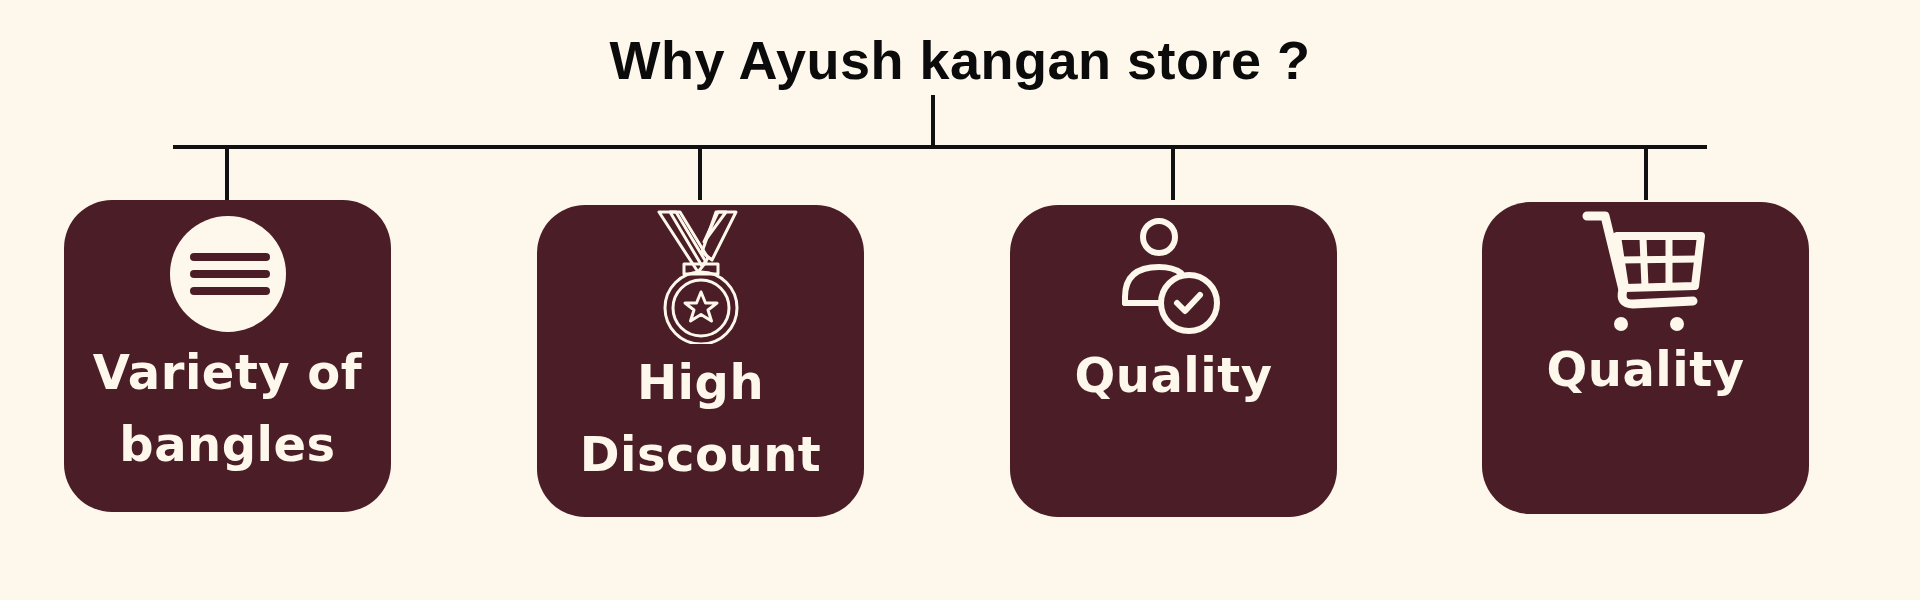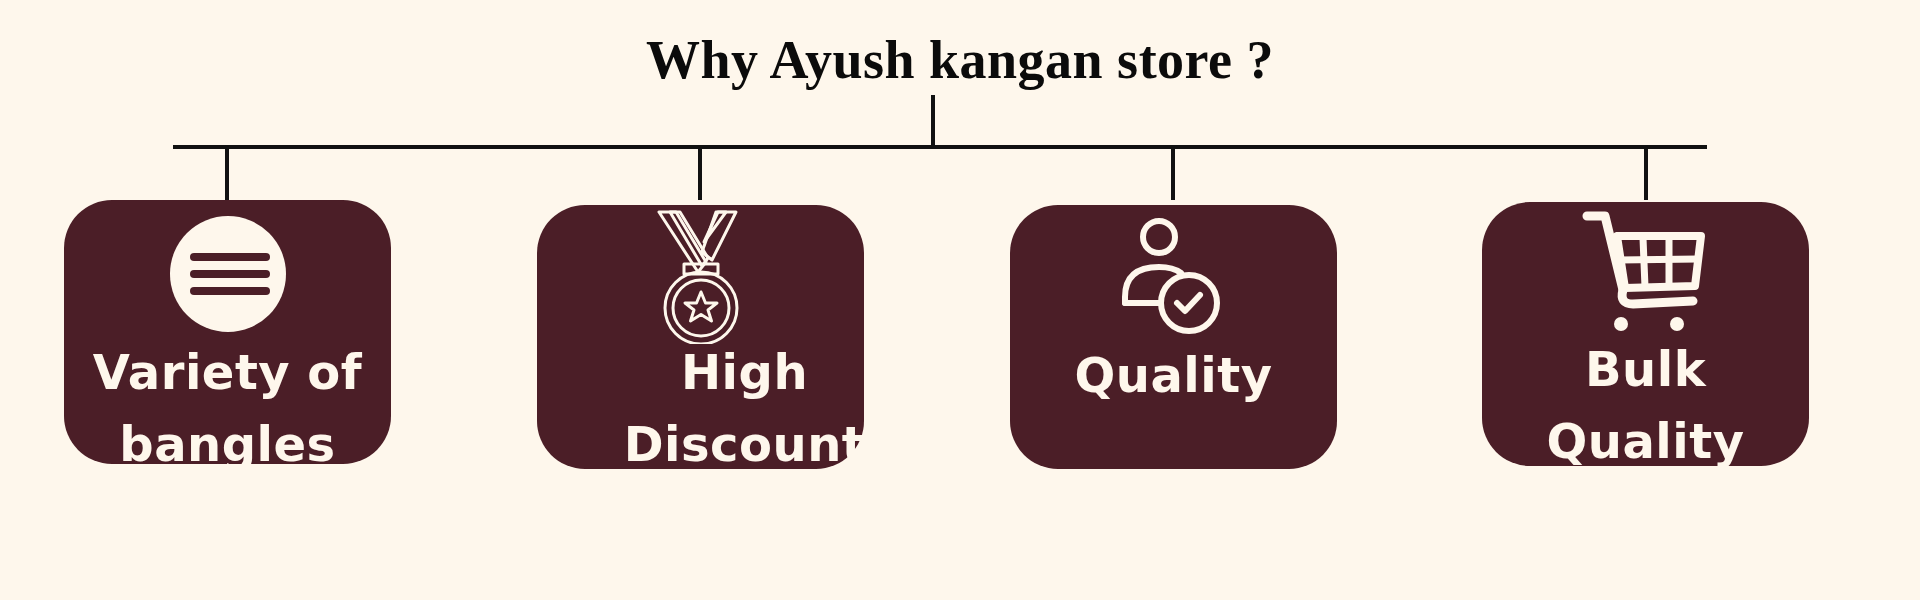--- a/index.html
+++ b/index.html
@@ -13,36 +13,36 @@
       position: relative;
       overflow: hidden;
       font-family: "DejaVu Sans", sans-serif;
     }
     .title {
       position: absolute;
       left: 0;
       width: 1920px;
       top: 24px;
       text-align: center;
-      font-family: Liberation Serif, serif;
+      font-family: Liberation Sans, sans-serif;
       font-weight: bold;
       font-size: 54px;
       line-height: 72px;
       color: #0b0b0b;
       letter-spacing: 0.5px;
       margin: 0;
     }
     .hline {
       position: absolute;
       background: #111111;
     }
     .card {
       position: absolute;
       width: 327px;
-      height: 264px;
+      height: 312px;
       background: #4b1e27;
       border-radius: 48px;
     }
     .card-icon {
       position: absolute;
       left: 0;
       width: 327px;
       display: flex;
       justify-content: center;
     }
@@ -100,21 +100,21 @@
       <polygon points="70,2 62,2 48,32"></polygon>
 
       <rect x="28" y="54" width="34" height="10"></rect>
 
       <circle cx="45" cy="98" r="36"></circle>
       <circle cx="45" cy="98" r="28"></circle>
 
       <polygon points="45,82 49.5,93 61,93 52,100 55.5,111 45,104.5 34.5,111 38,100 29,93 40.5,93"></polygon>
     </svg>
   </div>
-  <div class="card-label" style="top:131px;padding-left:44px;">
+  <div class="card-label" style="top:141px;">
     <span>High</span>
     <span>Discount</span>
   </div>
 </div>
 
 <div class="card" style="left:1010px; top:205px;">
   <div class="card-icon" style="top:12px;">
     <svg width="110" height="122" viewBox="0 0 110 122" fill="none" stroke="#fef7ec" stroke-width="6" stroke-linecap="round" stroke-linejoin="round">
 
       <circle cx="40" cy="20" r="16"></circle>
@@ -143,16 +143,15 @@
       <line x1="62" y1="28" x2="64" y2="77" stroke-width="7"></line>
       <line x1="88" y1="28" x2="88" y2="76" stroke-width="7"></line>
 
       <path d="M 42 80 Q 38 94 52 94 L 112 91"></path>
 
       <circle cx="40" cy="114" r="7" fill="#fef7ec" stroke="none"></circle>
       <circle cx="96" cy="114" r="7" fill="#fef7ec" stroke="none"></circle>
     </svg>
   </div>
   <div class="card-label" style="top:131px;">
-    <span>Bulk</span>
     <span>Quality</span>
   </div>
 </div>
 
 </body></html>

